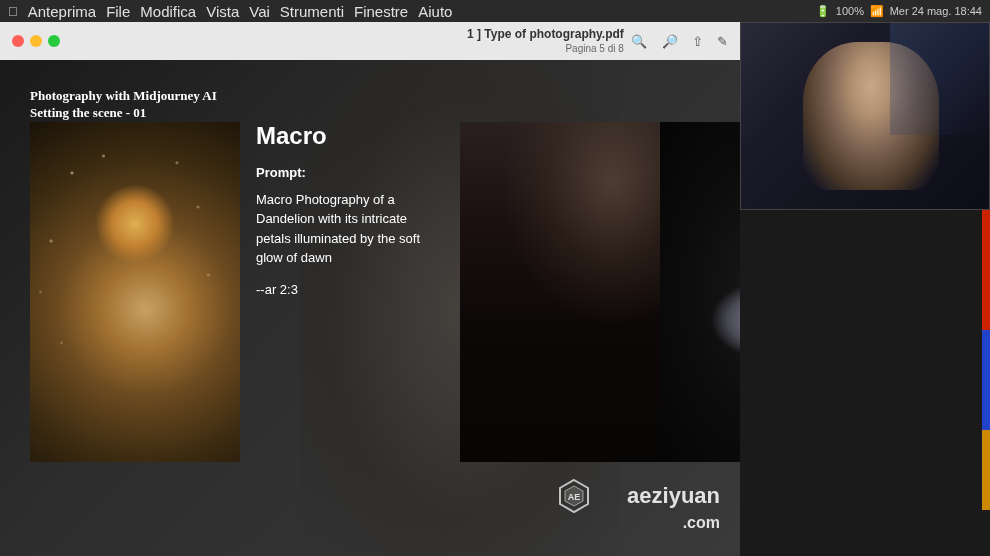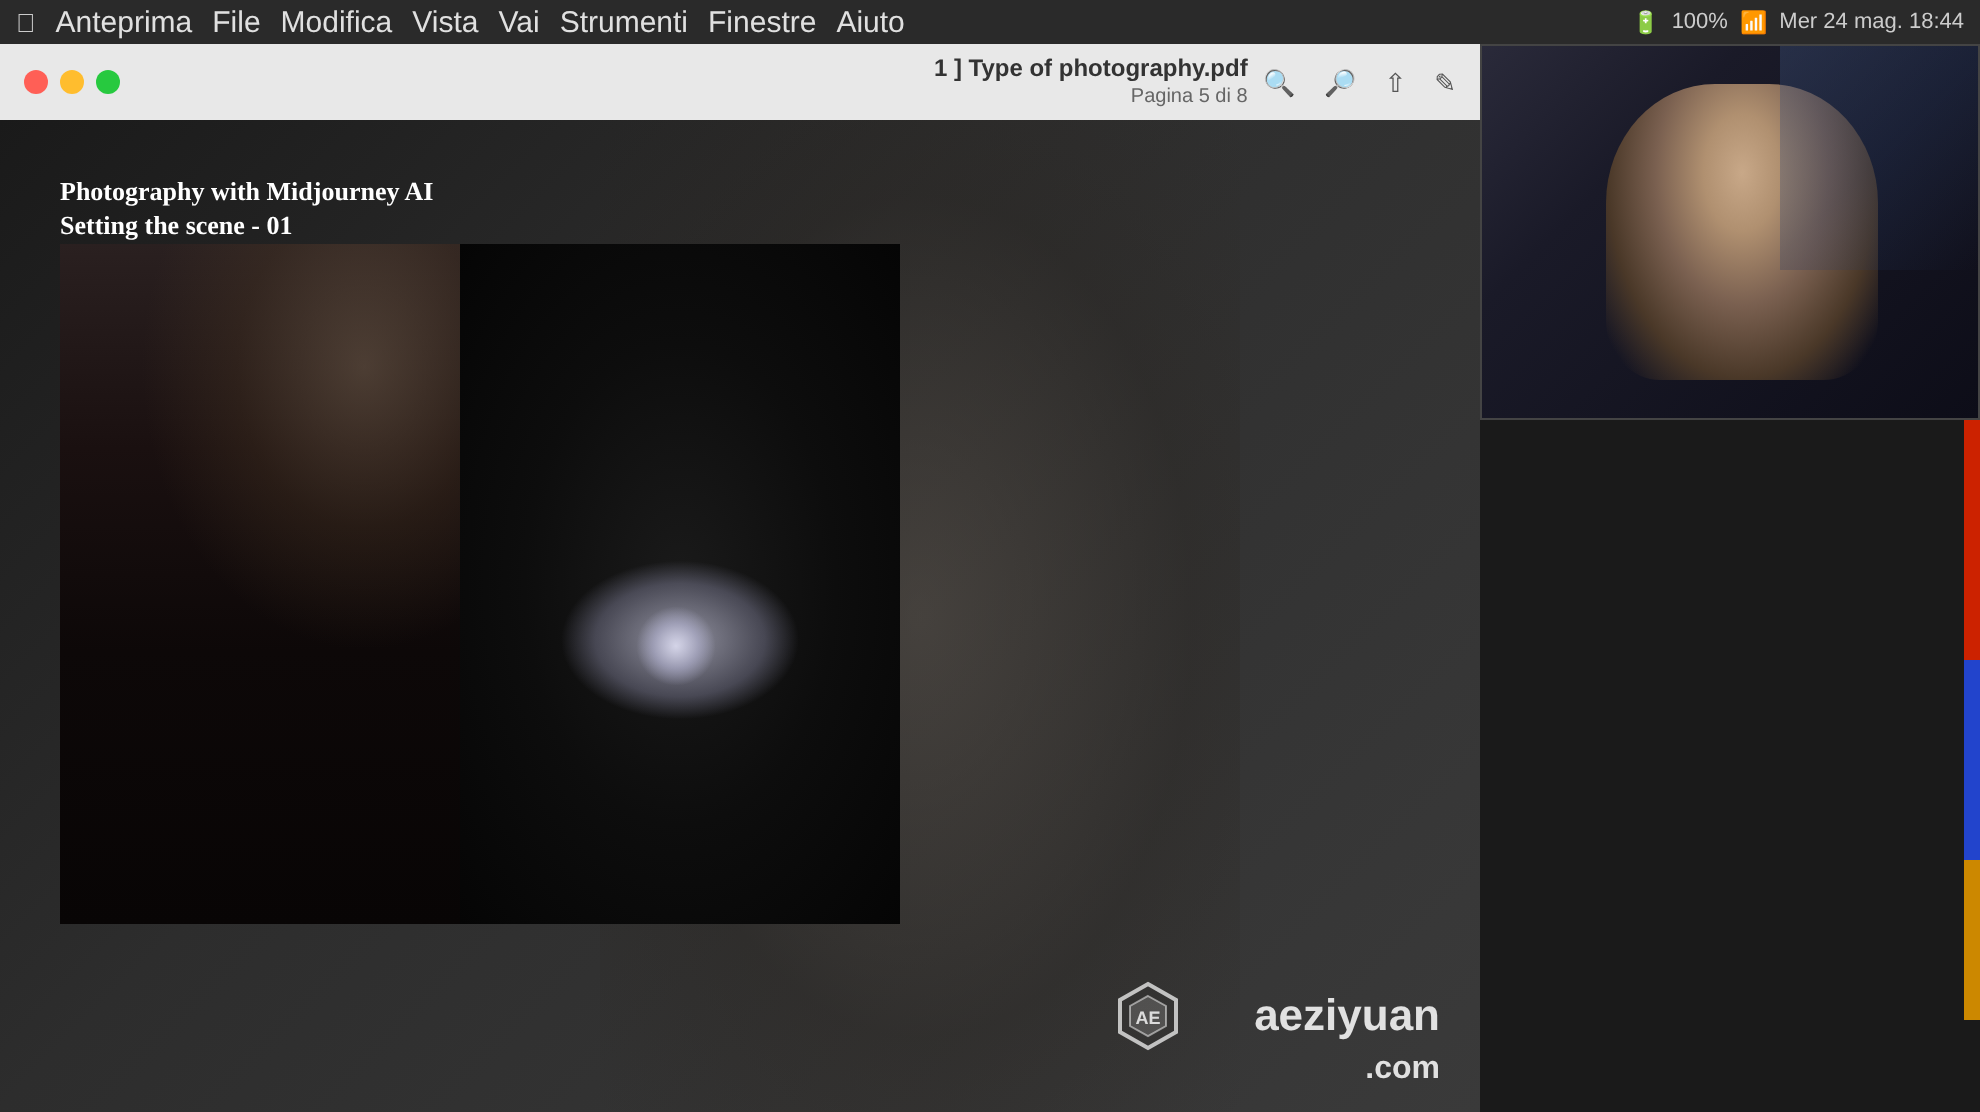--- a/index.html
+++ b/index.html
@@ -348,21 +348,21 @@
       top: 408px;
       right: 0;
       width: 8px;
       height: 80px;
       background: #cc8800;
     }
 
     
     .watermark {
       position: absolute;
-      bottom: 12px;
+      bottom: 24px;
       right: 20px;
       z-index: 50;
       display: flex;
       flex-direction: column;
       align-items: flex-end;
       text-align: right;
     }
     .watermark-logo {
       display: flex;
       align-items: center;
@@ -428,20 +428,31 @@
 
       <div class="slide-bg-person"></div>
 
       <div class="slide-title">
         <div>Photography with Midjourney AI</div>
         <div>Setting the scene - 01</div>
       </div>
 
       <div class="cards-row">
 
+        <div class="photo-card">
+          <div class="photo-img">
+            <div class="dandelion-img"></div>
+          </div>
+          <div class="text-panel">
+            <div class="card-title">Macro</div>
+            <div class="prompt-label">Prompt:</div>
+            <div class="prompt-text">Macro Photography of a Dandelion with its intricate petals illuminated by the soft glow of dawn</div>
+            <div class="ar-text">--ar 2:3</div>
+          </div>
+        </div>
 
         <div class="woman-img"></div>
 
         <div class="photo-card">
           <div class="necklace-img"></div>
 
         </div>
 
       </div>
 

